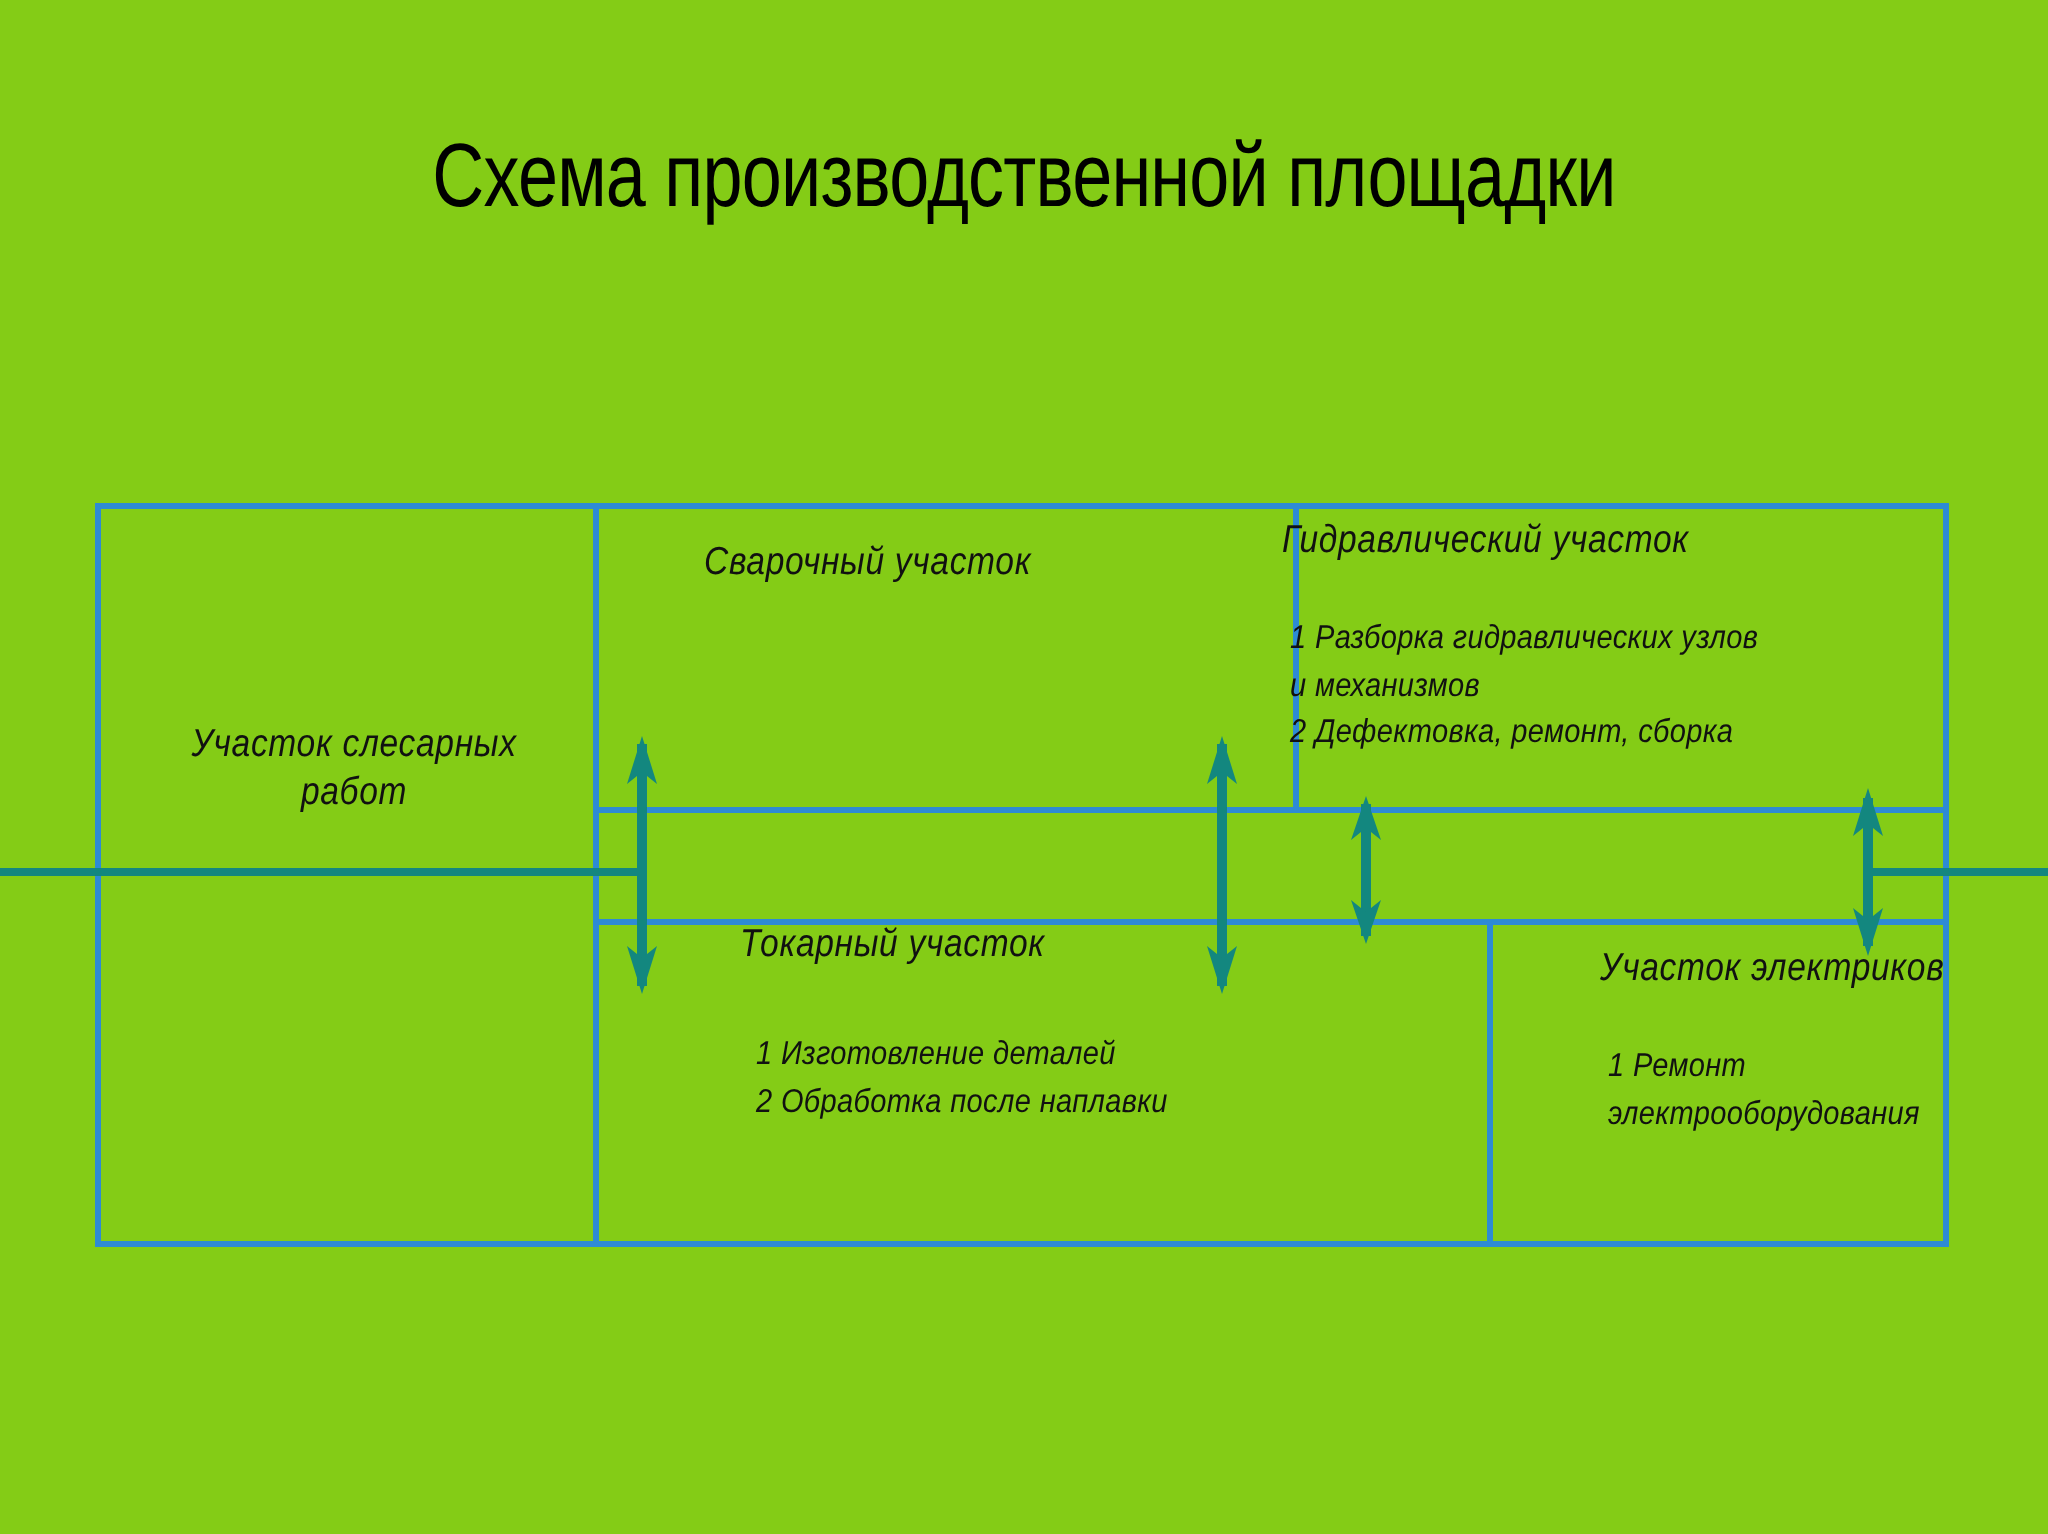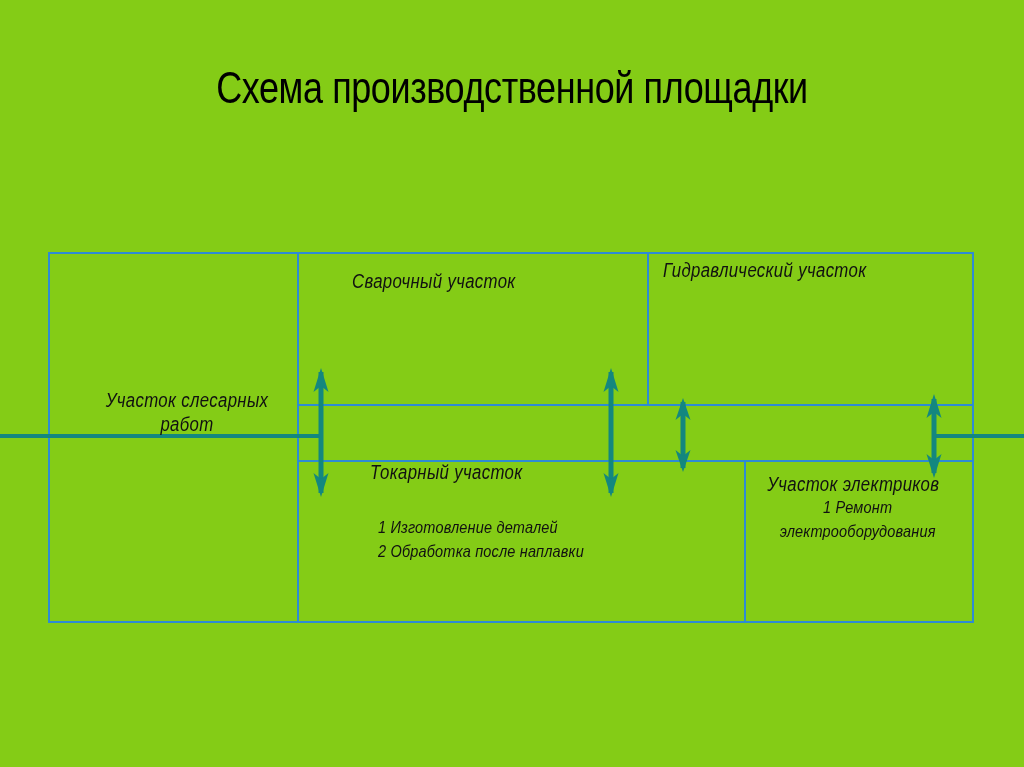--- a/index.html
+++ b/index.html
@@ -86,35 +86,35 @@
     font-size: 16.5px;
     font-style: italic;
     line-height: 1.42;
     letter-spacing: 0.2px;
     white-space: nowrap;
     transform: scaleX(0.88);
     transform-origin: 0 50%;
   }
 
   
-  #cell-locksmith       { left: 68px;  top: 360px; width: 238px; margin-top: 28px; }
+  #cell-locksmith       { left: 58px;  top: 360px; width: 238px; }
   #cell-locksmith .heading { text-align: center; transform-origin: 50% 50%; }
   #cell-locksmith ul    { margin-top: 30px; margin-left: 7px; }
 
   #cell-welding         { left: 352px; top: 258px; width: 300px; margin-top: 11px; }
   #cell-welding ul      { margin-top: 26px; margin-left: 8px; }
 
-  #cell-hydraulic       { left: 663px; top: 258px; width: 305px; }
+  #cell-hydraulic       { left: 641px; top: 258px; width: 305px; }
   #cell-hydraulic ul    { margin-top: 26px; margin-left: 4px; }
 
   #cell-turning         { left: 370px; top: 460px; width: 330px; }
   #cell-turning ul      { margin-top: 32px; margin-left: 8px; }
 
-  #cell-electric        { left: 763px; top: 472px; width: 210px; text-align: center; }
-  #cell-electric ul     { margin-left: 4px; }
+  #cell-electric        { left: 800px; top: 472px; width: 210px; }
+  #cell-electric ul     { margin-top: 26px; margin-left: 4px; }
 </style>
 </head>
 <body>
 
 <div id="slide">
 
   <div id="title">Схема производственной площадки</div>
 
   <div id="diagram">
     <svg viewBox="0 0 1024 767" xmlns="http://www.w3.org/2000/svg">
@@ -179,20 +179,25 @@
     <div class="heading center">Участок слесарных</div>
     <div class="heading center">работ</div>
   </div>
 
   <div class="cell" id="cell-welding">
     <div class="heading">Сварочный участок</div>
   </div>
 
   <div class="cell" id="cell-hydraulic">
     <div class="heading">Гидравлический участок</div>
+    <ul>
+      <li>1 Разборка гидравлических узлов</li>
+      <li>и механизмов</li>
+      <li>2 Дефектовка, ремонт, сборка</li>
+    </ul>
   </div>
 
   <div class="cell" id="cell-turning">
     <div class="heading">Токарный участок</div>
     <ul>
       <li>1 Изготовление деталей</li>
       <li>2 Обработка после наплавки</li>
     </ul>
   </div>
 

